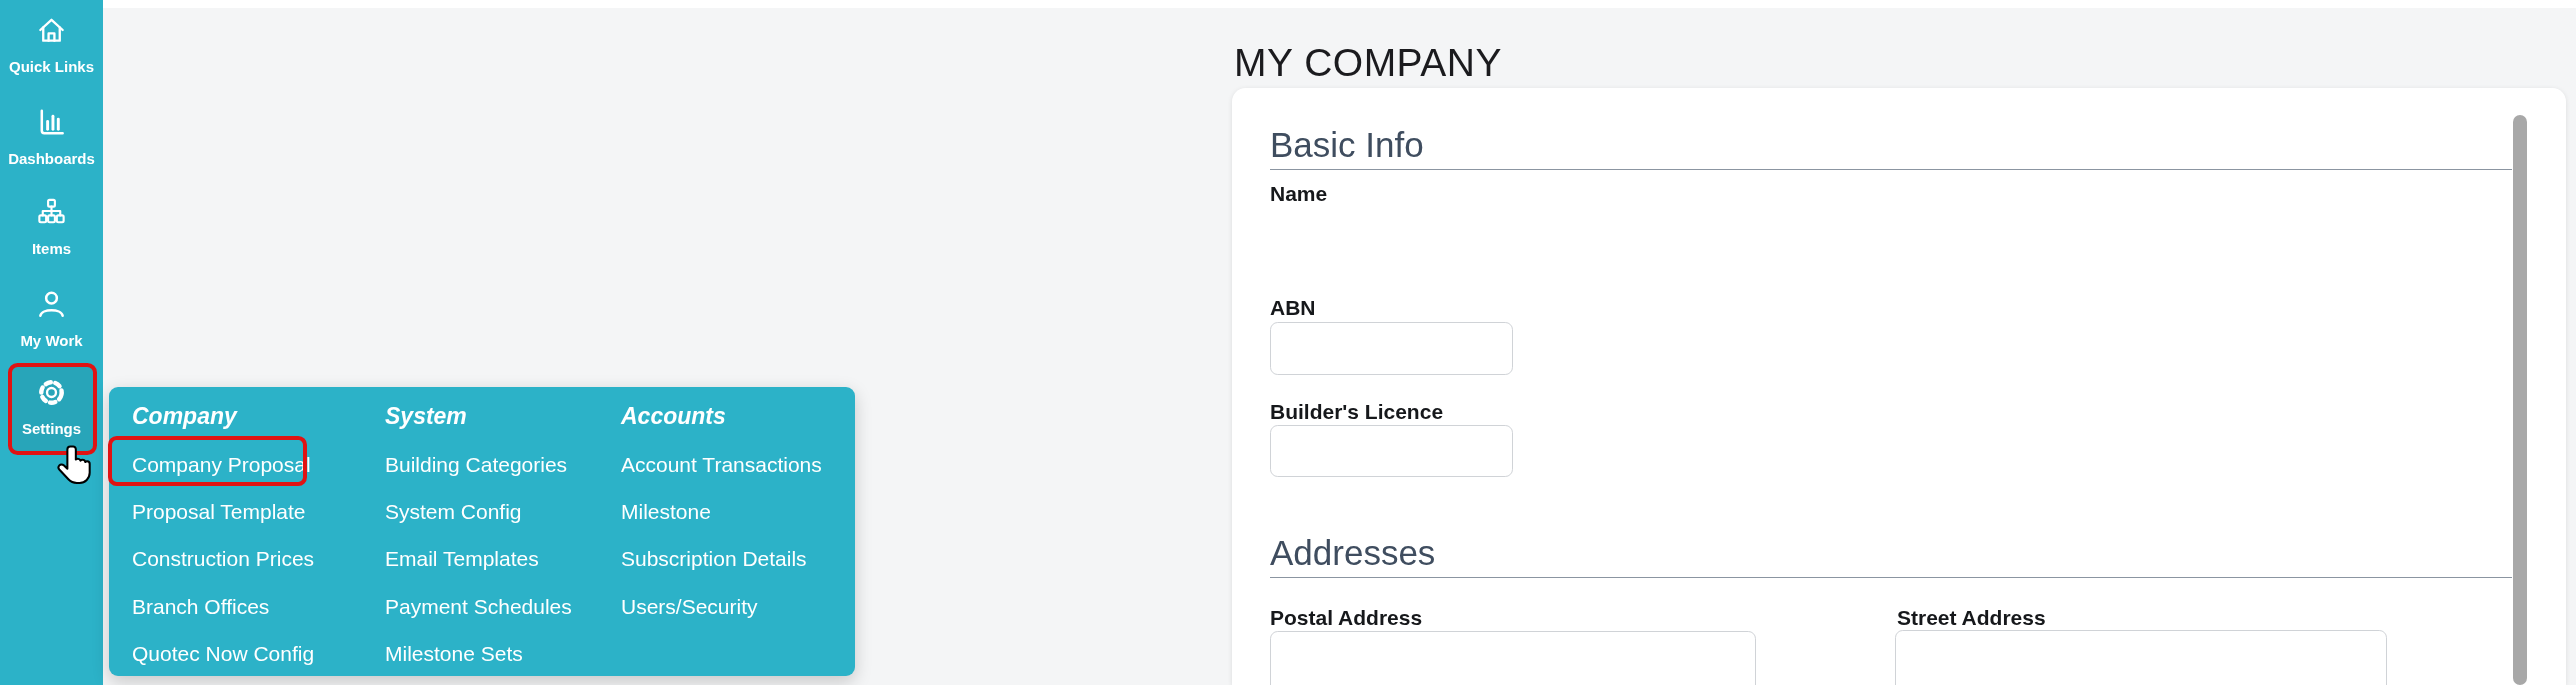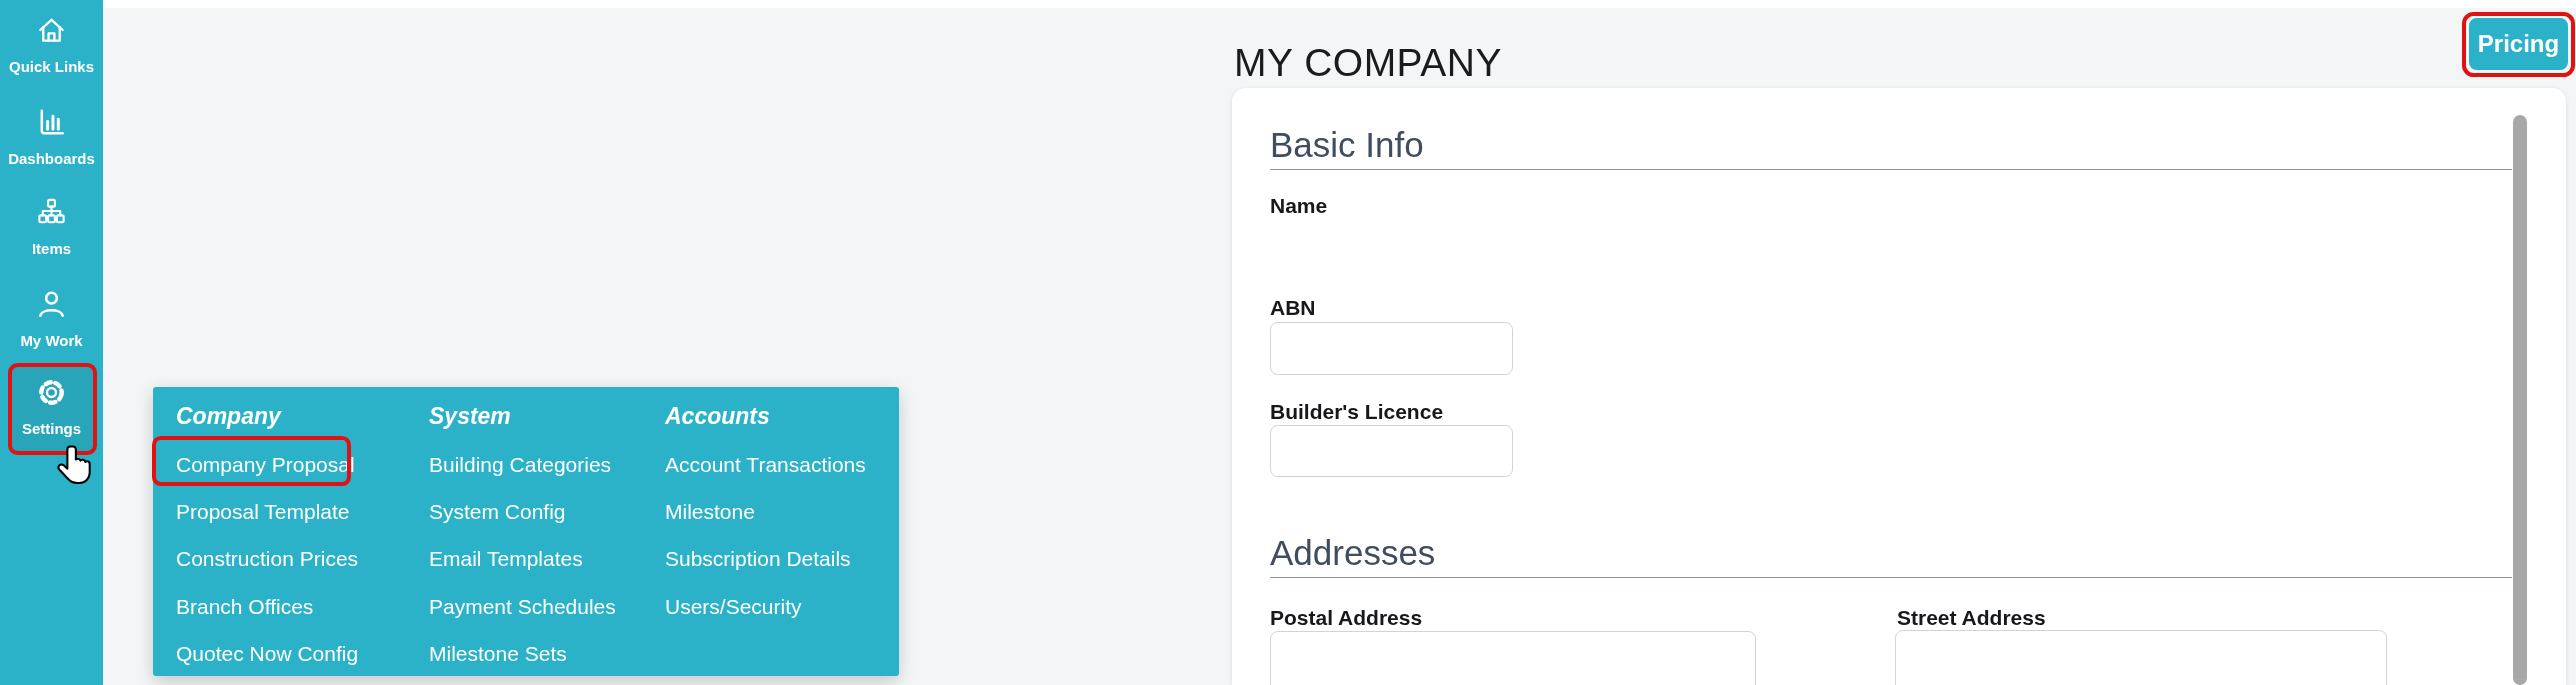--- a/index.html
+++ b/index.html
@@ -10,21 +10,21 @@
   
   .sidebar{position:absolute; left:0; top:0; width:103px; height:686px; background:#2cb2c8; z-index:5;}
   .side-item{position:absolute; left:0; width:103px; display:flex; flex-direction:column; align-items:center; cursor:pointer;}
   .side-item .icon{width:33px; height:33px;}
   .side-item .side-label{margin-top:9.6px; color:#ffffff; font-size:15px; font-weight:600; line-height:19px; white-space:nowrap;}
   .settings-bg{position:absolute; left:9.6px; top:365px; width:84px; height:87px; background:rgba(0,0,0,0.07); border-radius:7.7px;}
   .hl-box{position:absolute; border:4.8px solid #e01313; box-sizing:border-box; z-index:30; pointer-events:none;}
   .hl-settings{left:7.7px; top:363px; width:89px; height:92px; border-radius:9.6px;}
 
   
-  .flyout{position:absolute; left:109px; top:387px; width:746px; height:289px; background:#2cb2c8; border-radius:3px; box-shadow:0 5.8px 17.3px rgba(0,0,0,0.18); z-index:20;margin-left:44px;}
+  .flyout{position:absolute; left:109px; top:387px; width:746px; height:289px; background:#2cb2c8; border-radius:9px; box-shadow:0 5.8px 17.3px rgba(0,0,0,0.18); z-index:20;}
   .flyout-col{position:absolute; top:15.4px;}
   .col-0{left:23px;} .col-1{left:276px;} .col-2{left:512px;}
   .f-header{height:29px; line-height:29px; color:#ffffff; font-size:23px; font-weight:bold; font-style:italic; white-space:nowrap;}
   .f-item{height:29px; line-height:29px; margin-top:18.3px; color:#ffffff; font-size:21px; font-weight:500; white-space:nowrap; cursor:pointer;}
   .hl-company-details{left:-1px; top:49px; width:199px; height:50px; border-radius:8.7px;}
 
   
   .page-title{position:absolute; left:1234px; top:13.5px; font-size:39px; line-height:46px; font-weight:400; color:#1b1b1e; letter-spacing:0.5px;}
   .pricing-wrap{position:absolute; left:2462px; top:11.5px; width:113px; height:65px; border:4.8px solid #e01313; border-radius:11.5px; box-sizing:border-box; padding:2.9px; z-index:15;}
   .pricing-btn{width:100%; height:100%; background:#2cb2c8; border:none; border-radius:7.7px; color:#ffffff; font-size:24px; font-weight:bold; font-family:"Liberation Sans",sans-serif; cursor:pointer; display:flex; align-items:center; justify-content:center;}
@@ -35,43 +35,40 @@
   .section-head h2{margin:0; font-size:35px; line-height:40px; font-weight:400; color:#3f4d5f;}
   .sh-basic{top:37px;} .sh-addr{top:445px;}
   .fld-label{position:absolute; font-size:21px; font-weight:bold; color:#16181b; line-height:27px; white-space:nowrap;}
   .txt-input, .txt-area{position:absolute; box-sizing:border-box; border:1px solid #d0d3d7; border-radius:7.7px; background:#ffffff; font-family:"Liberation Sans",sans-serif; font-size:23px; color:#4a4c4f; padding:0 15.4px; outline:none;}
   .txt-area{padding:11.5px 15.4px; resize:none;}
   .in-name{left:38px; top:132px; width:486px; height:52px;}
   .in-abn{left:38px; top:234px; width:243px; height:53px;}
   .in-lic{left:38px; top:337px; width:243px; height:52px;}
   .ta-postal{left:38px; top:543px; width:486px; height:125px;}
   .ta-street{left:663px; top:542px; width:492px; height:125px;}
-  .lb-name{left:38px; top:104px;}
+  .lb-name{left:38px; top:92px;}
   .lb-abn{left:38px; top:206px;}
   .lb-lic{left:38px; top:310px;}
   .lb-postal{left:38px; top:516px;}
   .lb-street{left:665px; top:516px;}
 
   
   .scroll-thumb{position:absolute; left:2513px; top:115px; width:14.4px; height:570px; background:#a8a8a8; border-radius:7.7px; z-index:12; cursor:pointer;}
 
   
   .cursor{position:absolute; left:56px; top:444px; width:35px; height:44px; z-index:40; pointer-events:none;}
 </style>
 </head>
 <body>
 
 <div id="app">
   <div class="topstrip"></div>
 
   <h1 class="page-title">MY COMPANY</h1>
 
-  <div class="pricing-wrap hl-red">
-    <button class="pricing-btn">Pricing</button>
-  </div>
 
   <div class="card">
     <div class="section-head sh-basic">
       <h2>Basic Info</h2>
     </div>
 
     <div class="fld-label lb-name">Name</div>
 
     <div class="fld-label lb-abn">ABN</div>
     <input class="txt-input in-abn" type="text" style="">

